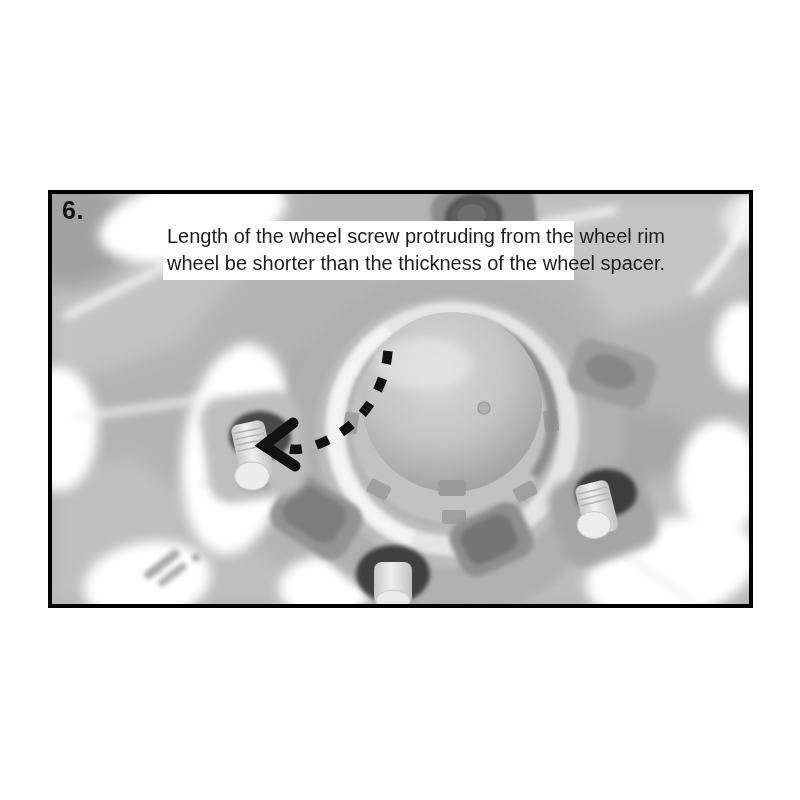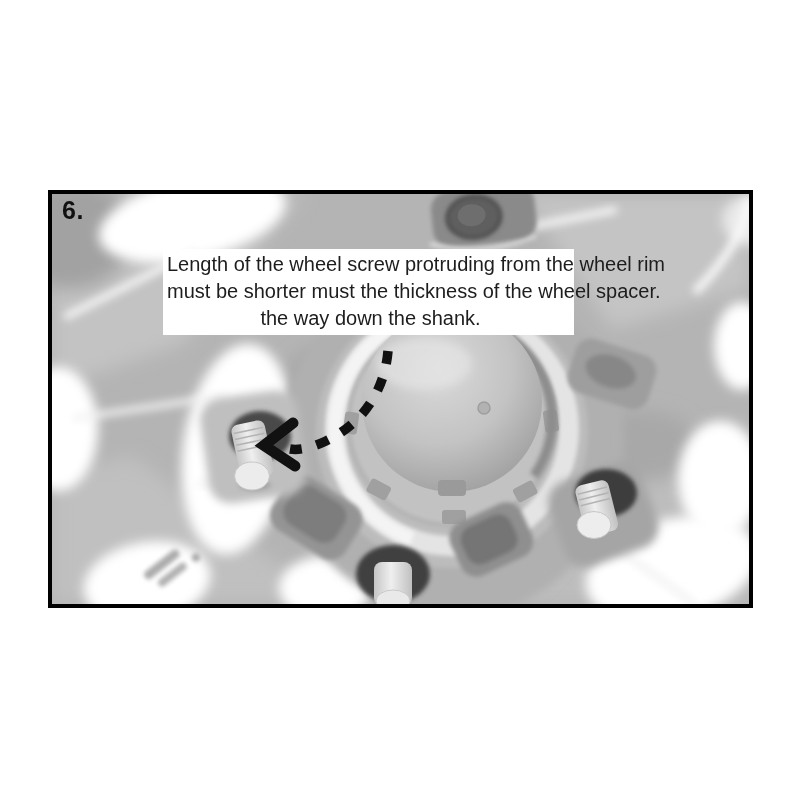--- a/index.html
+++ b/index.html
@@ -3,21 +3,21 @@
 <meta charset="utf-8">
 <style>
   html,body{margin:0;padding:0;background:#ffffff;}
   body{width:800px;height:800px;position:relative;overflow:hidden;
        font-family:"Liberation Sans",sans-serif;}
   .frame{position:absolute;left:48px;top:190px;width:697px;height:410px;
          border:4px solid #000;background:#b4b4b4;overflow:hidden;}
   .frame svg{position:absolute;left:0;top:0;width:697px;height:410px;display:block;}
   .step{position:absolute;left:10px;top:2px;font-size:25px;font-weight:700;
         color:#111;letter-spacing:0.5px;z-index:3;}
-  .caption{position:absolute;left:111px;top:55px;width:407px;background:#ffffff;
+  .caption{position:absolute;left:111px;top:27px;width:407px;background:#ffffff;
            z-index:2;text-align:center;padding:2px 0 3px 4px;}
   .caption .cl{font-size:20px;line-height:27px;color:#1d1d1d;white-space:nowrap;}
 </style>
 </head>
 <body>
 
 <div class="frame">
 
   <svg viewBox="0 0 697 410" xmlns="http://www.w3.org/2000/svg">
     <defs>
@@ -165,17 +165,16 @@
     <g>
       <path d="M336,157 C 333,193 314,228 274,247 C 259,254 247,256.5 238,255" fill="none" stroke="#111111" stroke-width="9.5" stroke-dasharray="13 15"></path>
       <path d="M241,229 L212,251.5 L243,272" fill="none" stroke="#111111" stroke-width="11" stroke-linecap="round" stroke-linejoin="miter"></path>
     </g>
   </svg>
 
   <div class="step">6.</div>
 
   <div class="caption">
     <div class="cl">Length of the wheel screw protruding from the wheel rim</div>
-    <div class="cl">must be shorter must the thickness of the wheel spacer.</div>
-    <div class="cl">the way down the shank.</div>
+    <div class="cl">wheel be shorter than the thickness of the wheel spacer.</div>
   </div>
 
 </div>
 
 </body></html>

